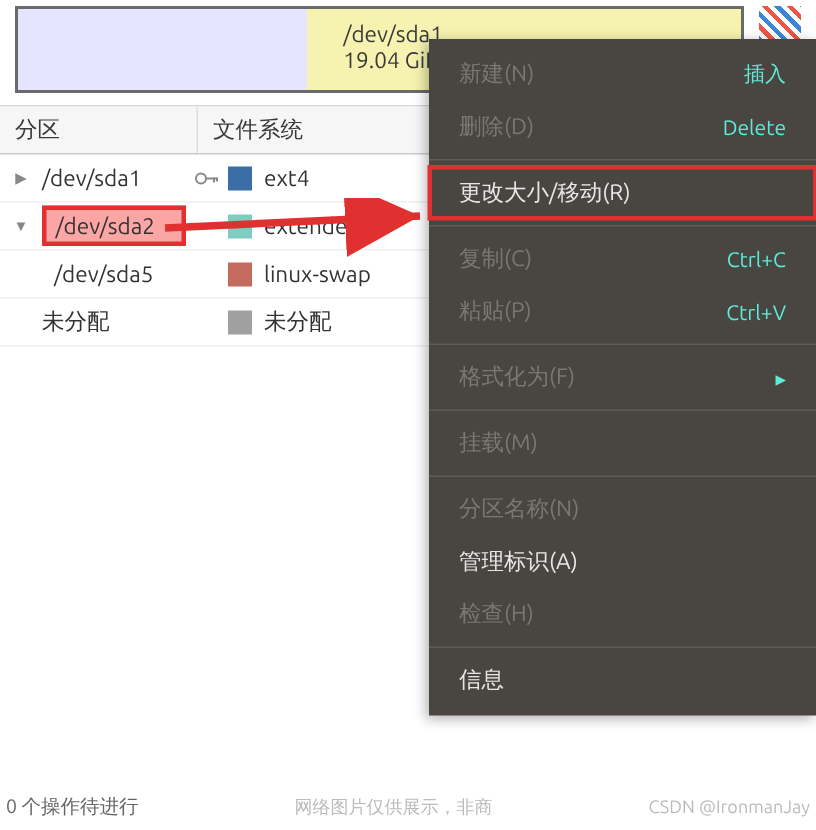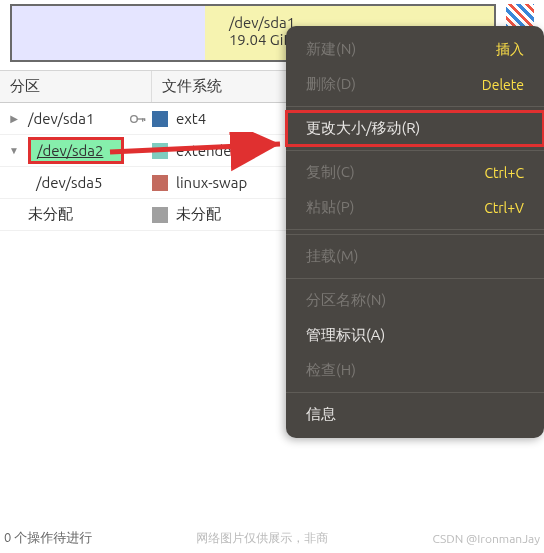--- a/index.html
+++ b/index.html
@@ -3,38 +3,38 @@
 <meta charset="utf-8">
 <style>
 * { margin: 0; padding: 0; box-sizing: border-box; font-family: "Ubuntu", "Microsoft YaHei", sans-serif; }
 body { width: 544px; height: 553px; background: #fff; position: relative; overflow: hidden; }
 .top-bar { display: flex; align-items: flex-start; padding: 4px 10px 8px 10px; border-bottom: 1px solid #d5d5d5; }
 .top-graph { flex: 1; height: 58px; border: 2px solid #6a6a6a; background: linear-gradient(to right, #e5e5ff 0%, #e5e5ff 40%, #f6f3b0 40%, #f6f3b0 100%); margin-right: 10px; position: relative; }
 .top-label { position: absolute; left: 45%; top: 8px; color: #3a3a3a; font-size: 15px; }
 .stripes { width: 28px; height: 58px; background: repeating-linear-gradient(45deg, #3a87d8 0 3px, #fff 3px 6px, #e54 6px 9px, #fff 9px 12px); }
 .headers { display: flex; border-bottom: 1px solid #ccc; background: #f6f6f6; }
 .headers div { padding: 6px 10px; font-size: 15px; color: #3a3a3a; border-right: 1px solid #ddd; }
-.h-part { width: 152px; }
+.h-part { width: 132px; }
 .h-fs { flex: 1; }
 .row { display: flex; align-items: center; height: 32px; border-bottom: 1px solid #f0f0f0; font-size: 15px; color: #333; position: relative; }
 .row .indent { width: 28px; display: flex; justify-content: center; align-items: center; color: #888; font-size: 10px; }
 .row .name { width: 96px; }
 .row .key { width: 28px; display: flex; justify-content: center; }
 .row .swatch { width: 16px; height: 16px; margin-right: 8px; }
 .row .fs { flex: 1; }
 .sw-ext4 { background: #3a6ea5; }
 .sw-ext { background: #7fcdc0; }
 .sw-swap { background: #c36b5f; }
 .sw-unalloc { background: #a0a0a0; }
-.sel { border: 3px solid #e03030; background: #86efac; text-decoration: underline; }
+.sel { border: 3px solid #e03030; background: #fca5a5; }
 .arrow { position: absolute; left: 100px; top: 132px; pointer-events: none; }
-.ctx { position: absolute; right: 0; top: 26px; width: 258px; background: #494642; color: #e8e6e4; padding: 6px 0; box-shadow: -2px 2px 8px rgba(0,0,0,.3); z-index: 5; border-radius: 10px; }
+.ctx { position: absolute; right: 0; top: 26px; width: 258px; background: #494642; color: #e8e6e4; padding: 6px 0; box-shadow: -2px 2px 8px rgba(0,0,0,.3); z-index: 5; }
 .ctx-item { display: flex; justify-content: space-between; align-items: center; padding: 8px 20px; font-size: 15px; }
 .ctx-item.disabled { color: #7a7773; }
-.ctx-item .shortcut { font-size: 14px; color: #fde047; }
+.ctx-item .shortcut { font-size: 14px; color: #5eead4; }
 .ctx-item.hl { outline: 3px solid #e03030; outline-offset: -2px; }
 .ctx-sep { height: 1px; background: #5f5c57; margin: 4px 0; }
 .footer { position: absolute; bottom: 6px; left: 4px; right: 4px; display: flex; justify-content: space-between; font-size: 13px; color: #666; align-items: center; }
 .footer .wm { color: #bbb; font-size: 12px; }
 .key-icon { width: 16px; height: 12px; }
 </style>
 </head>
 <body>
 
 <div class="top-bar">
@@ -116,20 +116,24 @@
   <div class="ctx-sep"></div>
   <div class="ctx-item disabled">
     <span>复制(C)</span>
     <span class="shortcut">Ctrl+C</span>
   </div>
   <div class="ctx-item disabled">
     <span>粘贴(P)</span>
     <span class="shortcut">Ctrl+V</span>
   </div>
   <div class="ctx-sep"></div>
+  <div class="ctx-item disabled">
+    <span>格式化为(F)</span>
+    <span class="shortcut">▸</span>
+  </div>
   <div class="ctx-sep"></div>
   <div class="ctx-item disabled">
     <span>挂载(M)</span>
   </div>
   <div class="ctx-sep"></div>
   <div class="ctx-item disabled">
     <span>分区名称(N)</span>
   </div>
   <div class="ctx-item">
     <span>管理标识(A)</span>

